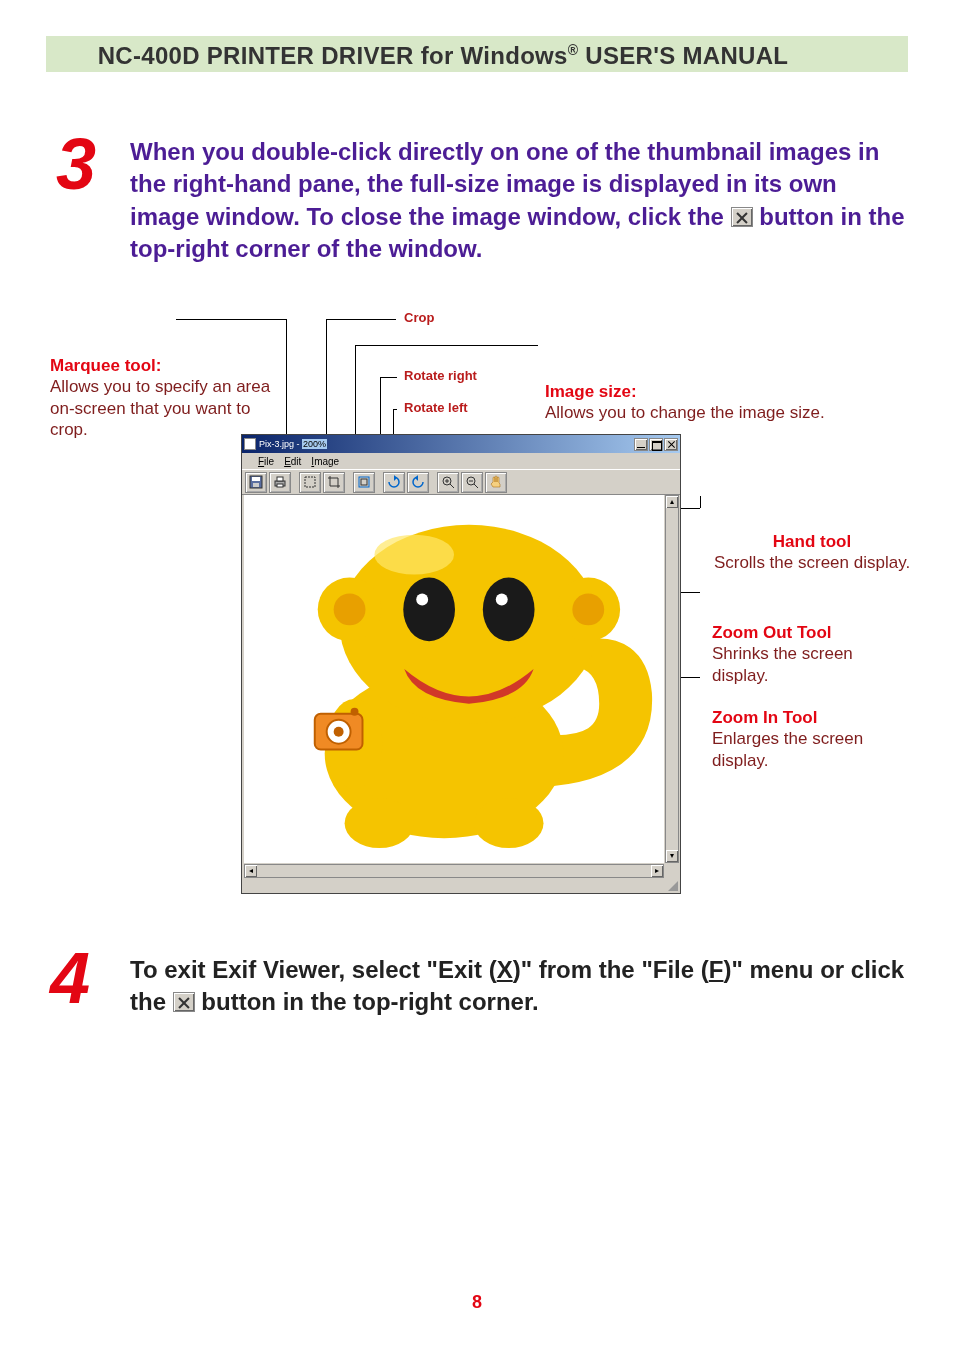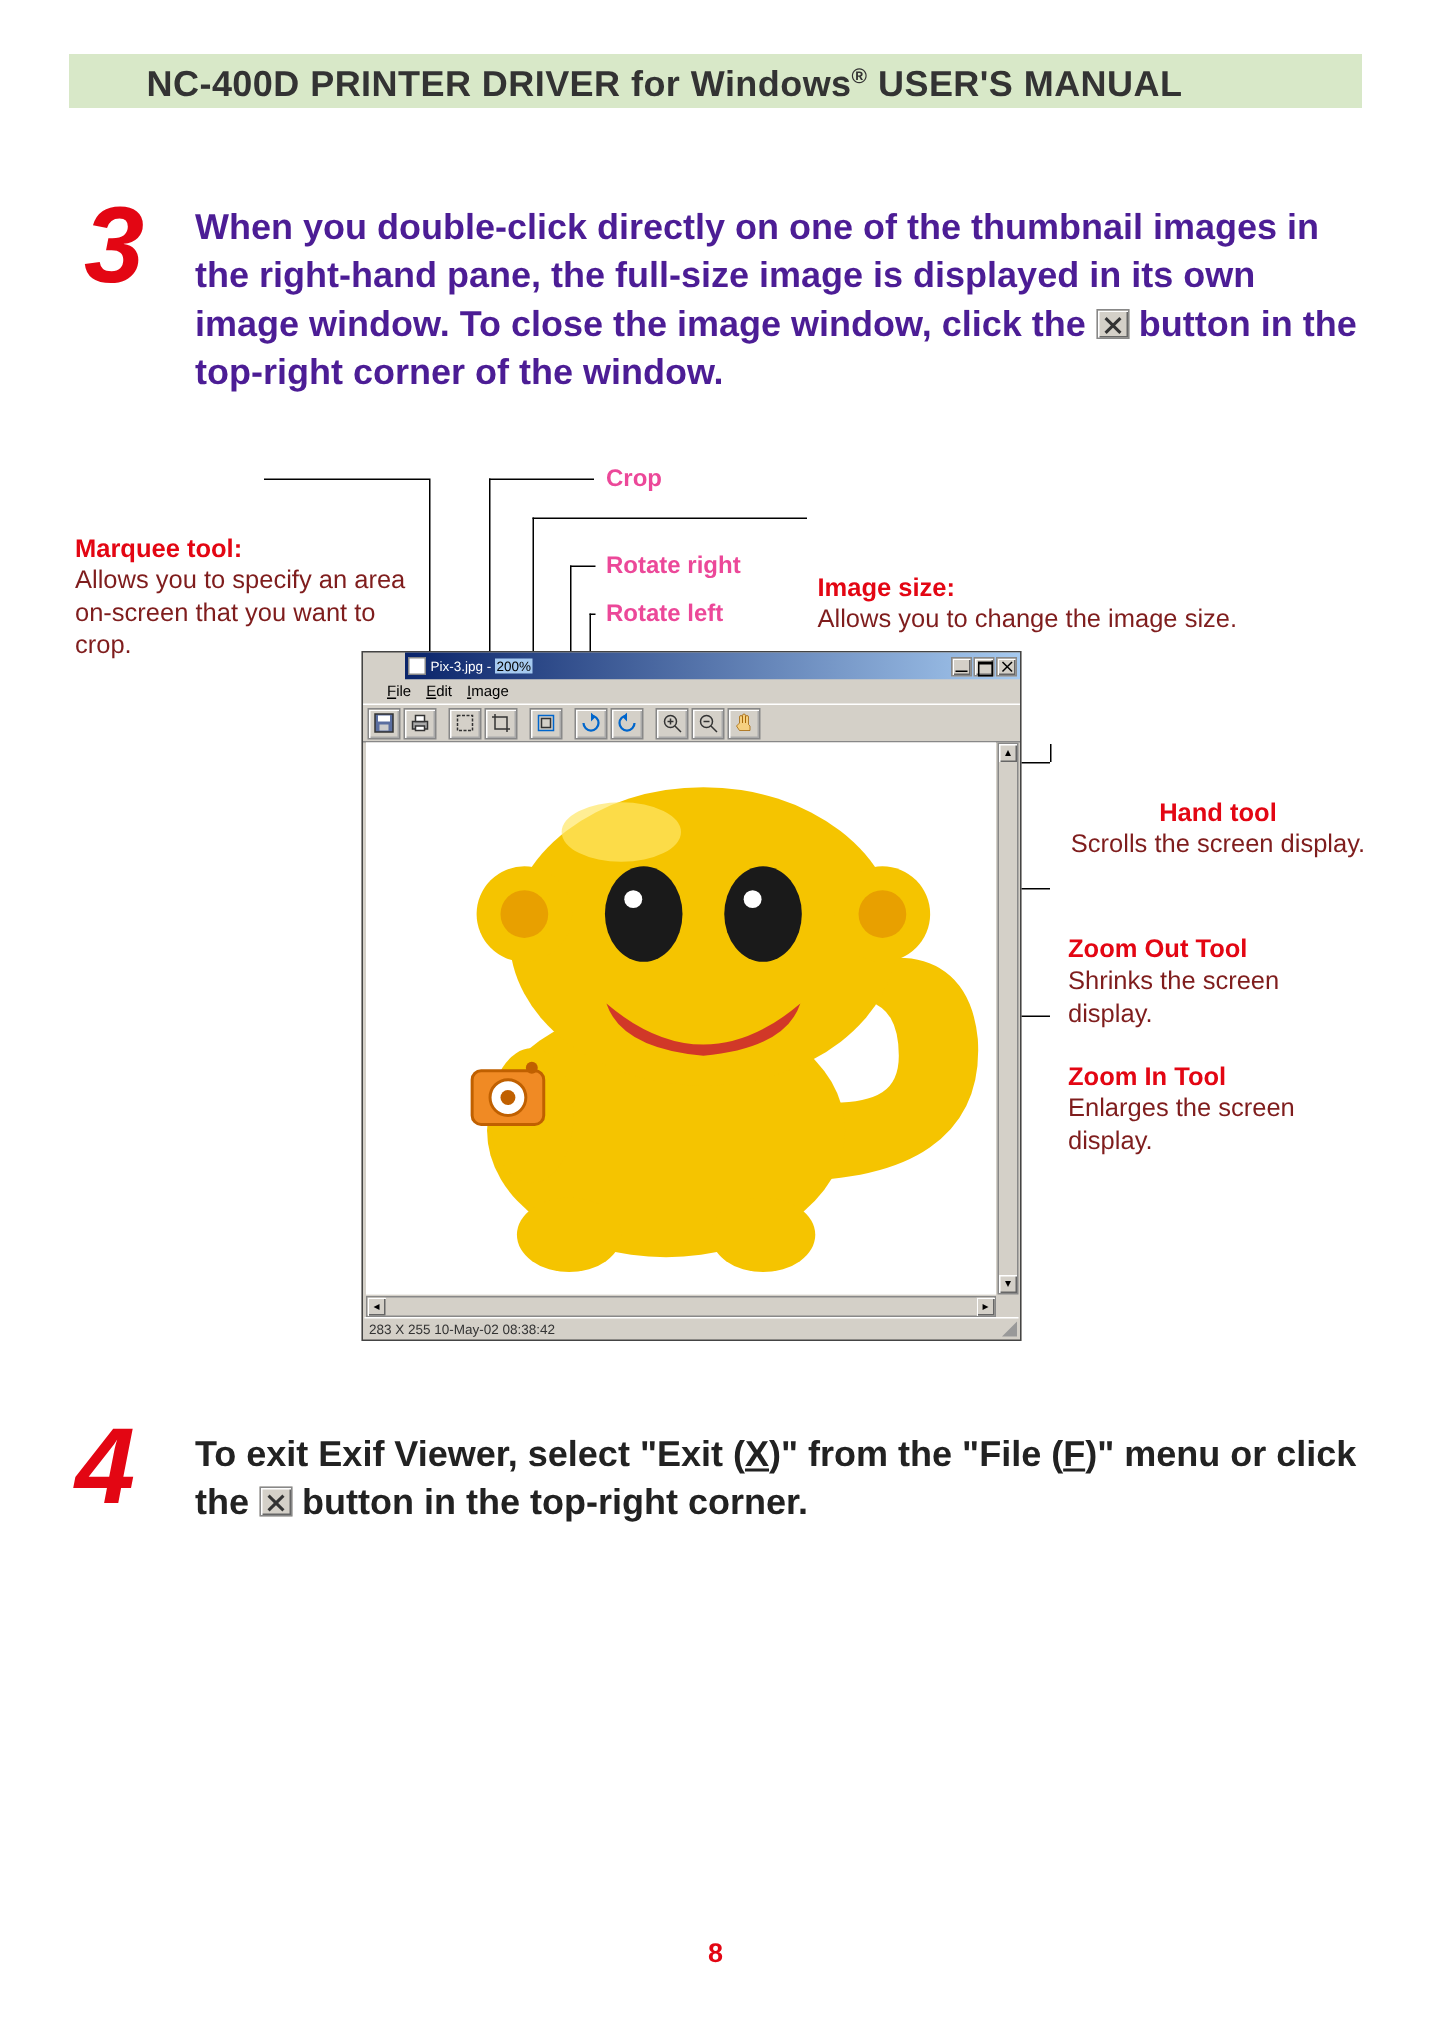--- a/index.html
+++ b/index.html
@@ -72,21 +72,21 @@
   .close-x-inline::after { transform: rotate(-45deg); }
 
   
   .callout {
     position: absolute;
     font-size: 17px;
     line-height: 1.25;
   }
   .callout-title { font-weight: bold; }
   .cl-red .callout-title { color: #e30613; margin-top: 45px; }
-  .cl-red-only { font-weight: bold; color: #ec4899; font-size: 16px; }
+  .cl-red-only { font-weight: bold; color: #b91c1c; font-size: 13px; }
   .callout-body { color: #7f1d1d; font-weight: normal; }
 
   
   .line { position: absolute; background: #000; }
   .hline { height: 1px; }
   .vline { width: 1px; }
 
   
   .win {
     position: absolute;
@@ -99,21 +99,20 @@
   }
   .titlebar {
     height: 18px;
     background: linear-gradient(to right, #0a246a, #a6caf0);
     display: flex;
     align-items: center;
     justify-content: space-between;
     padding: 0 2px;
     color: #fff;
     font-size: 9px;
-    margin-left: 28px;
   }
   .titlebar-left { display: flex; align-items: center; gap: 3px; }
   .titlebar-icon {
     width: 12px; height: 12px;
     background: #fff;
     border: 1px solid #888;
   }
   .titlebar-text { white-space: nowrap; }
   .titlebar-text .zoompct { background: #a6caf0; color: #000; padding: 0 1px; }
   .winbtns { display: flex; gap: 1px; }
@@ -447,23 +446,20 @@
     </svg>
   </div>
   <div class="vscroll">
     <div class="arrow up">▴</div>
     <div class="arrow down">▾</div>
   </div>
   <div class="hscroll">
     <div class="arrow left">◂</div>
     <div class="arrow right">▸</div>
   </div>
-  <div class="statusbar">
-    <span>283 X 255   10-May-02 08:38:42</span>
-  </div>
   <div class="grip"></div>
 </div>
 
 <div class="step-num step-4">4</div>
 <div class="step-4-text">
   <span>To exit Exif Viewer, select "Exit (</span><u>X</u><span>)" from the "File (</span><u>F</u><span>)" menu or click the </span>
   <span class="close-x-inline"></span>
   <span> button in the top-right corner.</span>
 </div>
 

